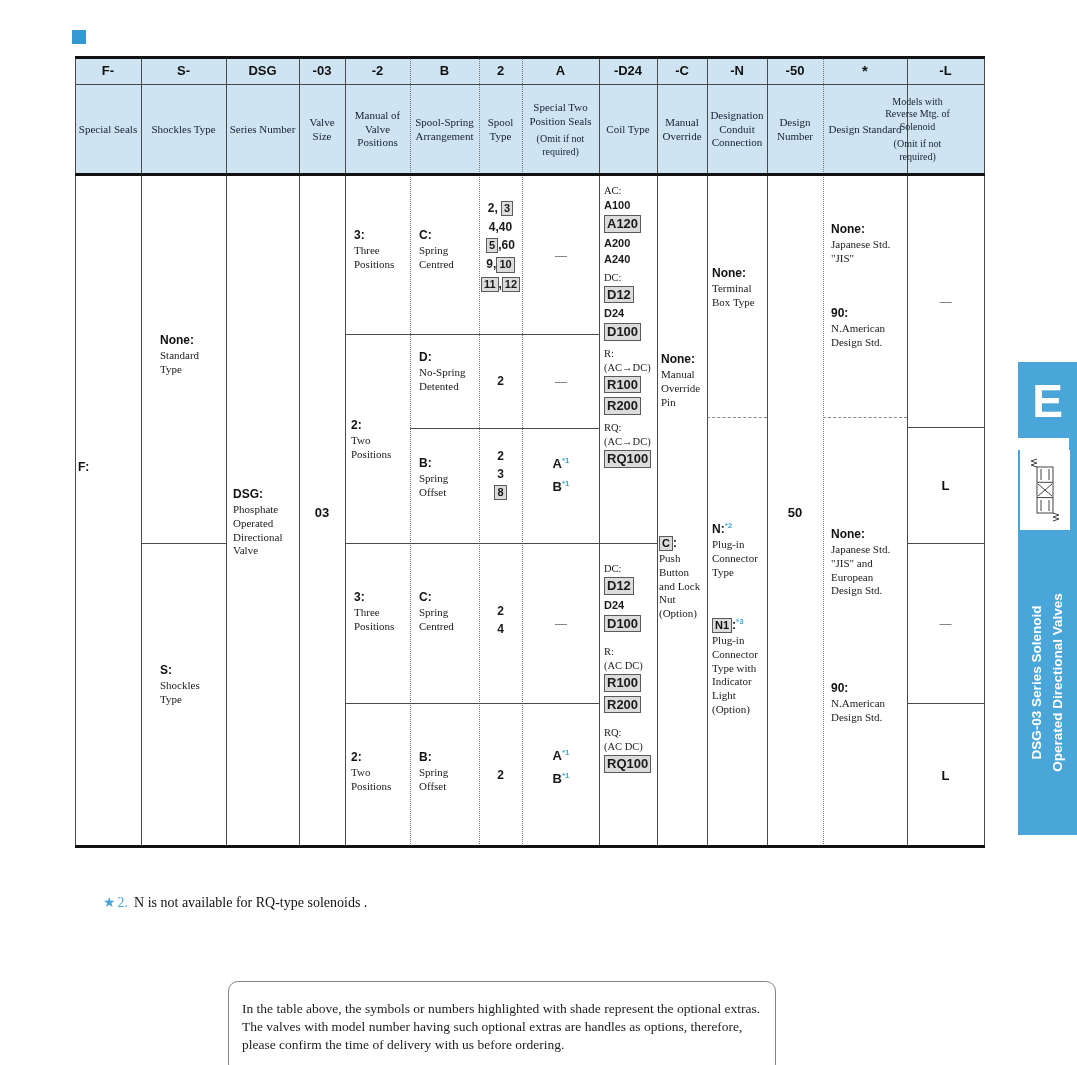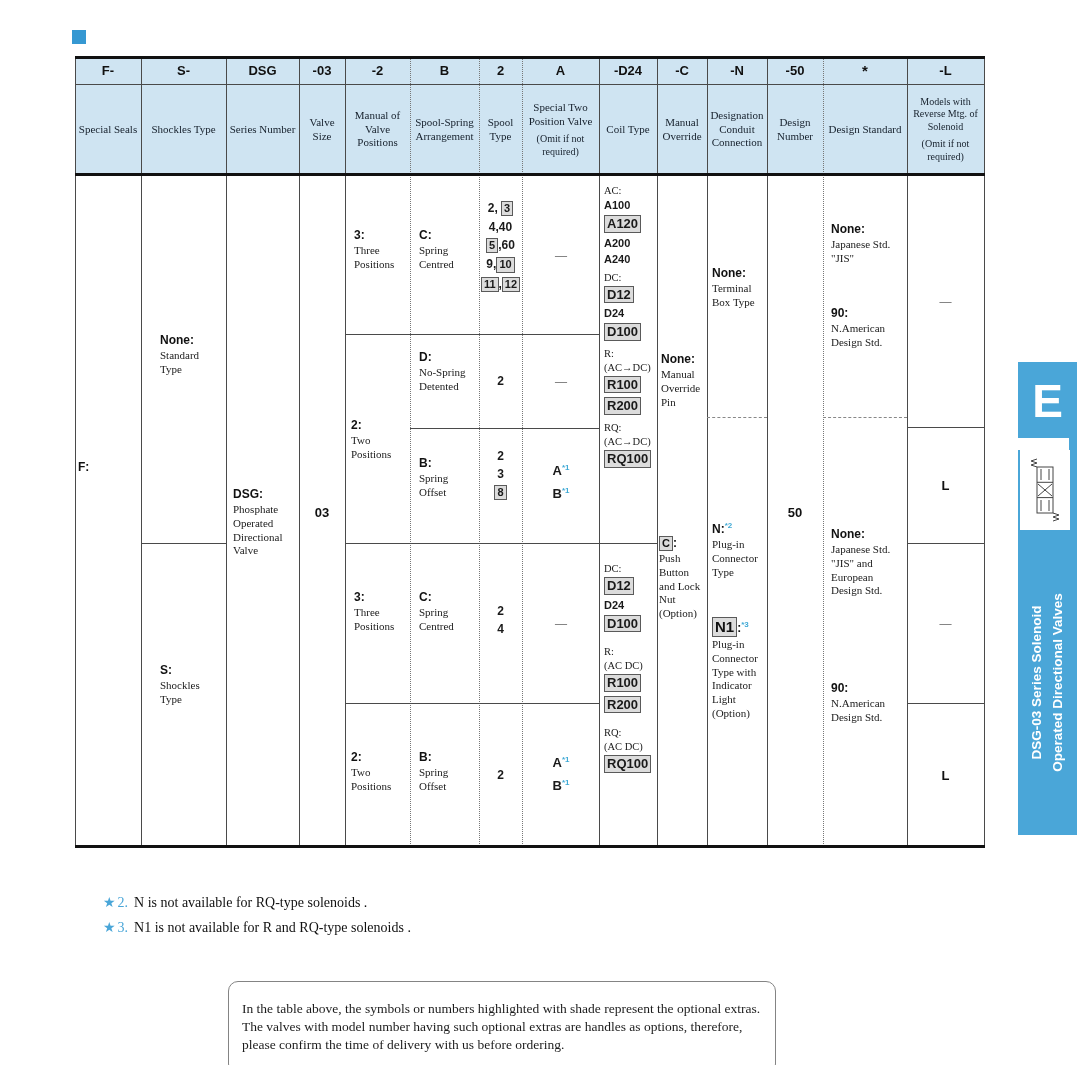--- a/index.html
+++ b/index.html
@@ -29,21 +29,21 @@
   .dash{position:absolute;text-align:center;font:12px "Liberation Serif",serif;color:#444;}
   .box{display:inline-block;border:1px solid #5a5a5a;background:#dcdcdc;padding:0 2px;line-height:1.2;}
   .sline{font:bold 12px "Liberation Sans",sans-serif;margin-bottom:4px;}
   .sline .box{font-size:11px;}
   .cline{font:bold 11px "Liberation Sans",sans-serif;margin-bottom:4px;}
   .cline .box{font-size:13px;}
   .clser{font:10.5px "Liberation Serif",serif;margin-bottom:3px;}
   .gap{margin-top:7px;}
   .gap2{margin-top:14px;}
   sup.cy{color:#3fa9d5;font:bold 8px "Liberation Sans",sans-serif;vertical-align:super;}
-  .ab{font:bold 13px "Liberation Sans",sans-serif;margin-bottom:8px;margin-top:7px;}
+  .ab{font:bold 13px "Liberation Sans",sans-serif;margin-bottom:8px;}
   .lbig{position:absolute;text-align:center;font:bold 13px "Liberation Sans",sans-serif;color:#111;}
   
   .fn{position:absolute;left:103px;font:14px "Liberation Serif",serif;color:#101010;white-space:nowrap;}
   .fstar{color:#4aa6d8;font-size:14px;}
   .fnum{color:#4aa6d8;margin:0 6px 0 2px;}
   .flink{color:#2b3fae;text-decoration:none;}
   
   .notebox{position:absolute;left:228px;top:981px;width:548px;box-sizing:border-box;border:1.5px solid #848484;
            border-radius:10px;padding:18px 13px;font:13.5px/1.35 "Liberation Serif",serif;color:#1c1c1c;}
   
@@ -114,29 +114,29 @@
     <div class="hcode" style="left:907px;width:77px">-L</div>
 
     <div class="hdesc" style="left:75px;width:66px">Special Seals</div>
     <div class="hdesc" style="left:141px;width:85px">Shockles Type</div>
     <div class="hdesc" style="left:226px;width:73px">Series Number</div>
     <div class="hdesc" style="left:299px;width:46px">Valve Size</div>
     <div class="hdesc" style="left:345px;width:65px">Manual of Valve Positions</div>
     <div class="hdesc" style="left:410px;width:69px">Spool-Spring Arrangement</div>
     <div class="hdesc" style="left:479px;width:43px">Spool Type</div>
     <div class="hdesc" style="left:522px;width:77px">
-      <span>Special Two Position Valve</span>
+      <span>Special Two Position Seals</span>
       <span class="hnote">(Omit if not required)</span>
     </div>
     <div class="hdesc" style="left:599px;width:58px">Coil Type</div>
     <div class="hdesc" style="left:657px;width:50px">Manual Override</div>
     <div class="hdesc" style="left:707px;width:60px">Designation Conduit Connection</div>
     <div class="hdesc" style="left:767px;width:56px">Design Number</div>
     <div class="hdesc" style="left:823px;width:84px">Design Standard</div>
-    <div class="hdesc" style="left:907px;width:77px;font-size:10px">
+    <div class="hdesc" style="left:879px;width:77px;font-size:10px">
       <span>Models with Reverse Mtg. of Solenoid</span>
       <span class="hnote">(Omit if not required)</span>
     </div>
 
     <div class="cb" style="left:78px;top:460px;width:61px">
       <div class="code">F:</div>
     </div>
 
     <div class="cb" style="left:160px;top:333px;width:62px">
       <div class="code">None:</div>
@@ -273,21 +273,21 @@
 
     <div class="cb" style="left:712px;top:266px;width:54px">
       <div class="code">None:</div>
       <div class="sdesc">Terminal Box Type</div>
     </div>
     <div class="cb" style="left:712px;top:521px;width:54px">
       <div class="code"><span>N:</span><sup class="cy">*2</sup></div>
       <div class="sdesc">Plug-in Connector Type</div>
     </div>
     <div class="cb" style="left:712px;top:617px;width:54px">
-      <div class="code"><span class="box" style="font-size:15px">N1</span><span>:</span><sup class="cy">*3</sup></div>
+      <div class="code"><span class="box" style="font-size:11px">N1</span><span>:</span><sup class="cy">*3</sup></div>
       <div class="sdesc">Plug-in Connector Type with Indicator Light (Option)</div>
     </div>
 
     <div class="cb ctr" style="left:767px;top:505px;width:56px">
       <div class="code" style="font-size:13px">50</div>
     </div>
 
     <div class="cb" style="left:831px;top:222px;width:74px">
       <div class="code">None:</div>
       <div class="sdesc">Japanese Std. "JIS"</div>
@@ -306,23 +306,20 @@
     </div>
 
     <div class="dash" style="left:907px;top:294px;width:77px">—</div>
     <div class="lbig" style="left:907px;top:478px;width:77px">L</div>
     <div class="dash" style="left:907px;top:616px;width:77px">—</div>
     <div class="lbig" style="left:907px;top:768px;width:77px">L</div>
   </div>
 
   <div class="fn" style="top:894px">
     <span class="fstar">★</span><span class="fnum">2.</span><span>N is not available for RQ-type solenoids .</span>
-  </div>
-  <div class="fn" style="top:919px">
-    <span class="fstar">★</span><span class="fnum">3.</span><span>N1 is not available for R and RQ-type solenoids .</span>
   </div>
 
   <div class="notebox">In the table above, the symbols or numbers highlighted with shade represent the optional extras.  The valves with model number having such optional extras are handles as options, therefore, please confirm the time of delivery with us before ordering.</div>
 
   <div class="sidebar"></div>
   <div class="etab">E</div>
   <div class="egap"></div>
   <div class="iconbox">
     <svg width="38" height="66" viewBox="0 0 38 66">
       <g stroke="#444" fill="none" stroke-width="1">

